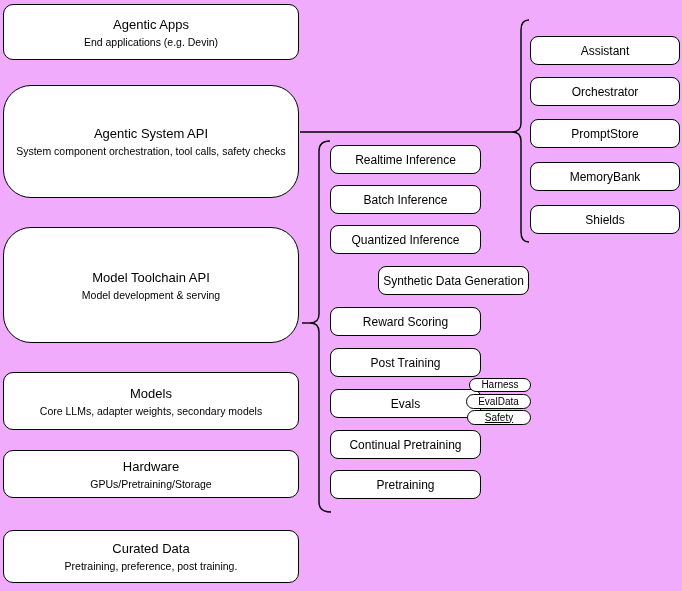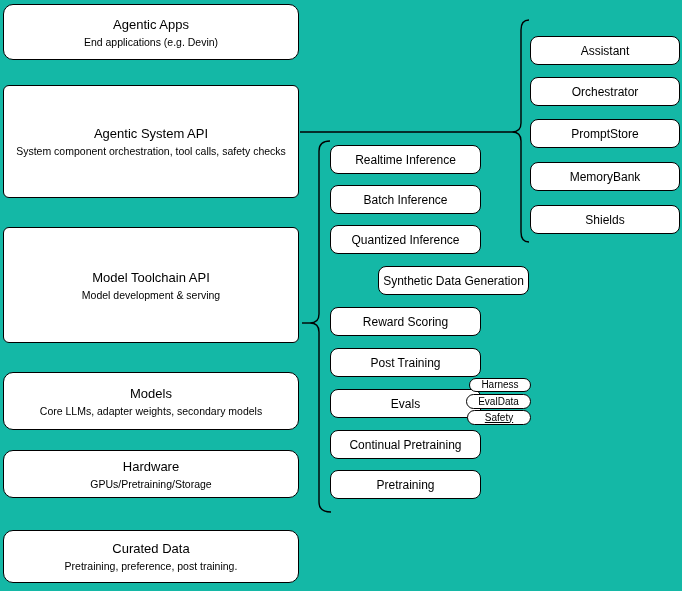--- a/index.html
+++ b/index.html
@@ -6,21 +6,21 @@
     margin: 0;
     padding: 0;
     background: #ffffff;
     font-family: "Liberation Sans", sans-serif;
     color: #000000;
   }
   #canvas {
     position: relative;
     width: 682px;
     height: 591px;
-    background: #14b8a6;
+    background: #f0abfc;
     overflow: hidden;
   }
   #connector-layer {
     position: absolute;
     left: 0;
     top: 0;
     width: 682px;
     height: 591px;
   }
   .node {
@@ -43,21 +43,21 @@
     font-size: 10.5px;
     line-height: 12px;
     margin-top: 4px;
     white-space: nowrap;
   }
   .stack-box {
     left: 3px;
     width: 296px;
     border-radius: 10px;
   }
-  .stack-box.big-radius { border-radius: 6px; }
+  .stack-box.big-radius { border-radius: 28px; }
   .mid-box {
     left: 330px;
     width: 151px;
     height: 29px;
     border-radius: 8px;
     font-size: 12px;
     white-space: nowrap;
   }
   .right-box {
     left: 530px;

